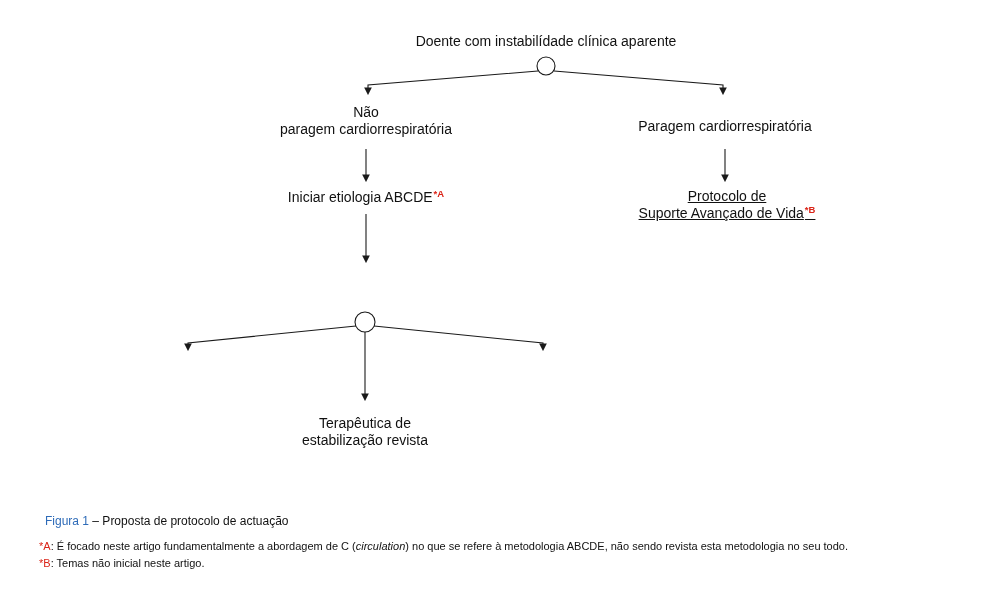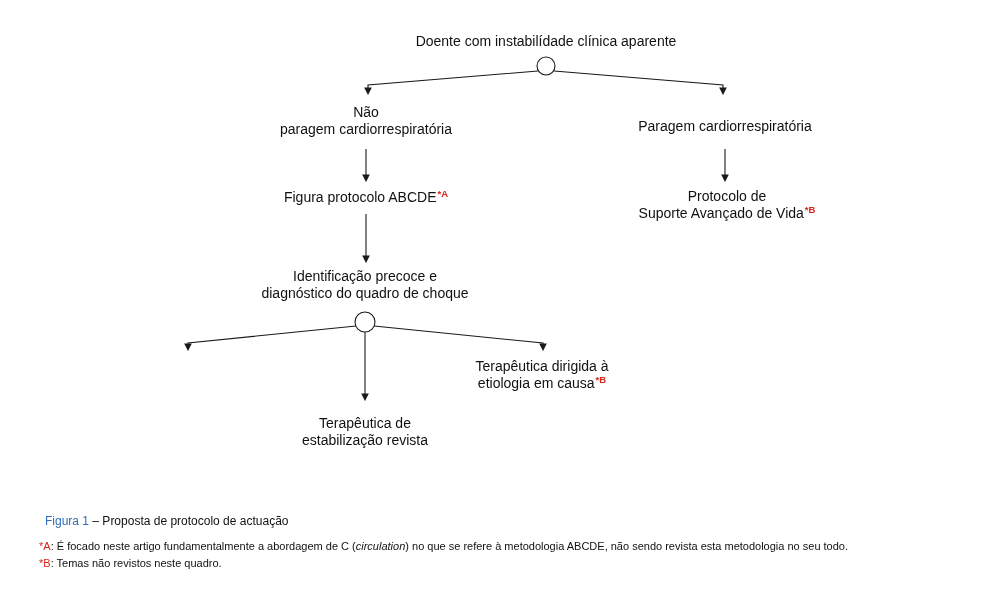--- a/index.html
+++ b/index.html
@@ -82,34 +82,30 @@
     </g>
   </svg>
 
   <div class="node" style="left:546px; top:33px;">Doente com instabilídade clínica aparente</div>
 
   <div class="node" style="left:366px; top:104px;text-align:center;">Não
 paragem cardiorrespiratória</div>
 
   <div class="node" style="left:725px; top:118px;">Paragem cardiorrespiratória</div>
 
-  <div class="node" style="left:366px; top:189px;"><span>Figura protocolo ABCDE</span><span class="sup">*A</span></div>
+  <div class="node" style="left:366px; top:189px;"><span>Iniciar etiologia ABCDE</span><span class="sup">*A</span></div>
 
-  <div class="node" style="left:727px; top:188px;"><span>Protocolo de
+  <div class="node" style="left:727px; top:188px;text-decoration:underline;"><span>Protocolo de
 Suporte Avançado de Vida</span><span class="sup">*B</span></div>
 
-  <div class="node" style="left:365px; top:268px;">Identificação precoce e
-diagnóstico do quadro de choque</div>
 
 
   <div class="node" style="left:365px; top:415px;">Terapêutica de
 estabilização revista</div>
 
-  <div class="node" style="left:542px; top:358px;"><span>Terapêutica dirigida à
-etiologia em causa</span><span class="sup">*B</span></div>
 
   <div id="caption"><span class="fig-label">Figura 1</span><span> – Proposta de protocolo de actuação</span></div>
 
   <div class="footnote" id="footnote-a"><span class="marker">*A</span><span>: É focado neste artigo fundamentalmente a abordagem de C (</span><em>circulation</em><span>) no que se refere à metodologia ABCDE, não sendo revista esta metodologia no seu todo.</span></div>
 
-  <div class="footnote" id="footnote-b"><span class="marker">*B</span><span>: Temas não revistos neste quadro.</span></div>
+  <div class="footnote" id="footnote-b"><span class="marker">*B</span><span>: Temas não inicial neste artigo.</span></div>
 
 </div>
 
 </body></html>

